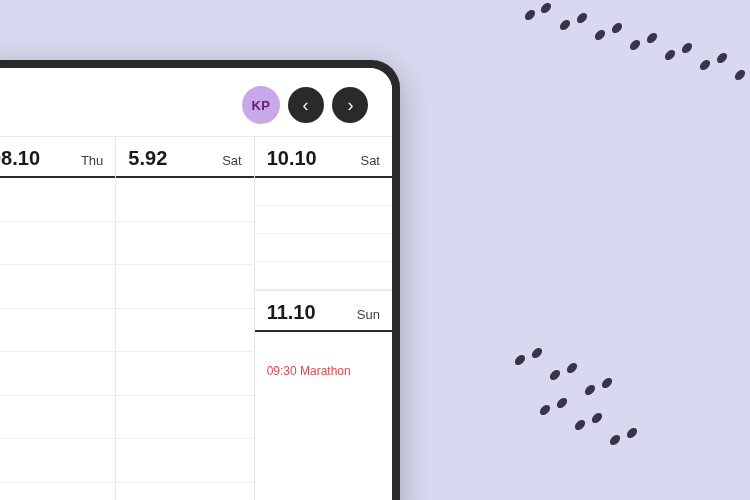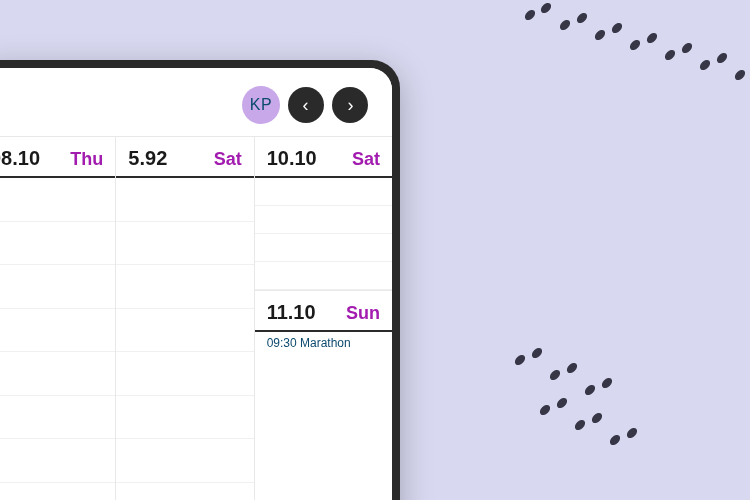--- a/index.html
+++ b/index.html
@@ -48,23 +48,23 @@
     }
 
     .avatar {
       width: 38px;
       height: 38px;
       border-radius: 50%;
       background: #c8a8e9;
       display: flex;
       align-items: center;
       justify-content: center;
-      color: #0c4a6e;
-      font-size: 16px;
-      font-weight: 400;
+      color: #701a75;
+      font-size: 13px;
+      font-weight: 700;
       letter-spacing: 0.5px;
     }
 
     .nav-btn {
       width: 36px;
       height: 36px;
       border-radius: 50%;
       background: #2a2a2a;
       border: none;
       cursor: pointer;
@@ -103,23 +103,23 @@
       flex-shrink: 0;
     }
 
     .day-date {
       font-size: 20px;
       font-weight: 700;
       color: #1a1a1a;
     }
 
     .day-name {
-      font-size: 18px;
-      color: #a21caf;
-      font-weight: 700;
+      font-size: 13px;
+      color: #404040;
+      font-weight: 400;
       margin-left: auto;
     }
 
     
     .time-slots {
       flex: 1;
       display: flex;
       flex-direction: column;
     }
 
@@ -130,23 +130,24 @@
     }
 
     .time-slot:last-child {
       border-bottom: none;
     }
 
     
     .event-block {
       padding: 4px 12px;
       font-size: 12px;
-      color: #0c4a6e;
+      color: #ef4444;
       font-weight: 500;
       background: transparent;
+      margin-top: 28px;
     }
 
     
     .dots-top-right {
       position: absolute;
       top: 0;
       right: 0;
       width: 320px;
       height: 160px;
     }

